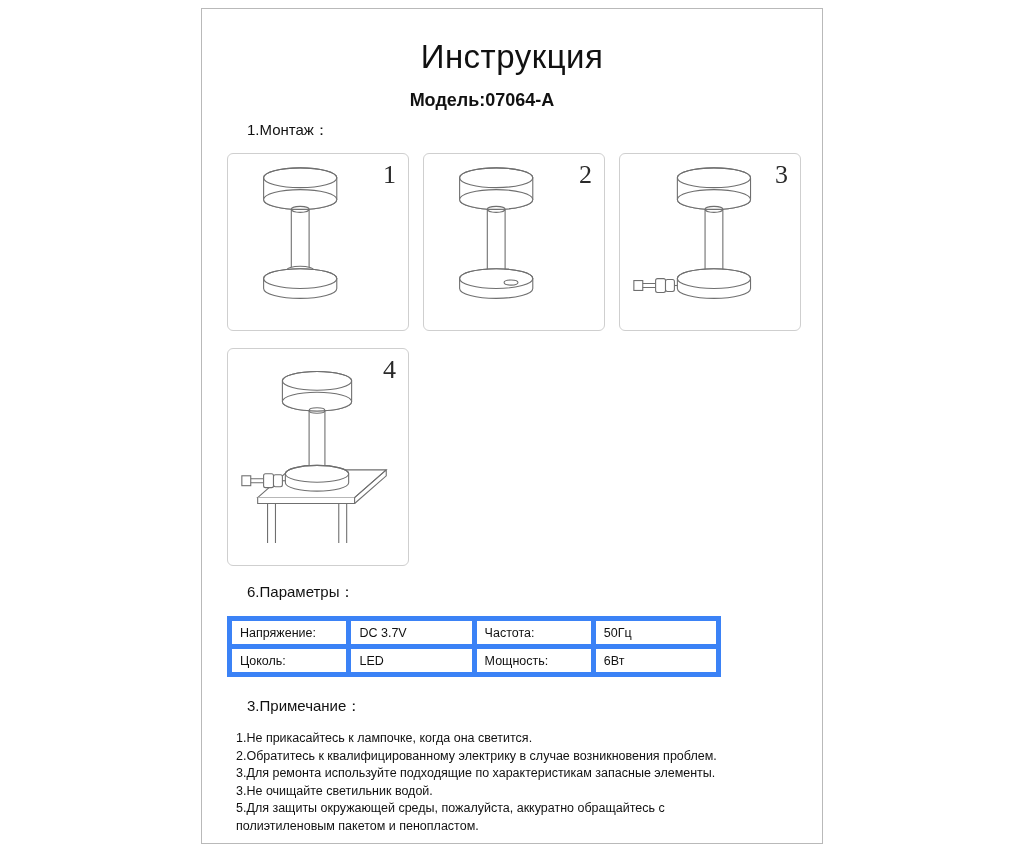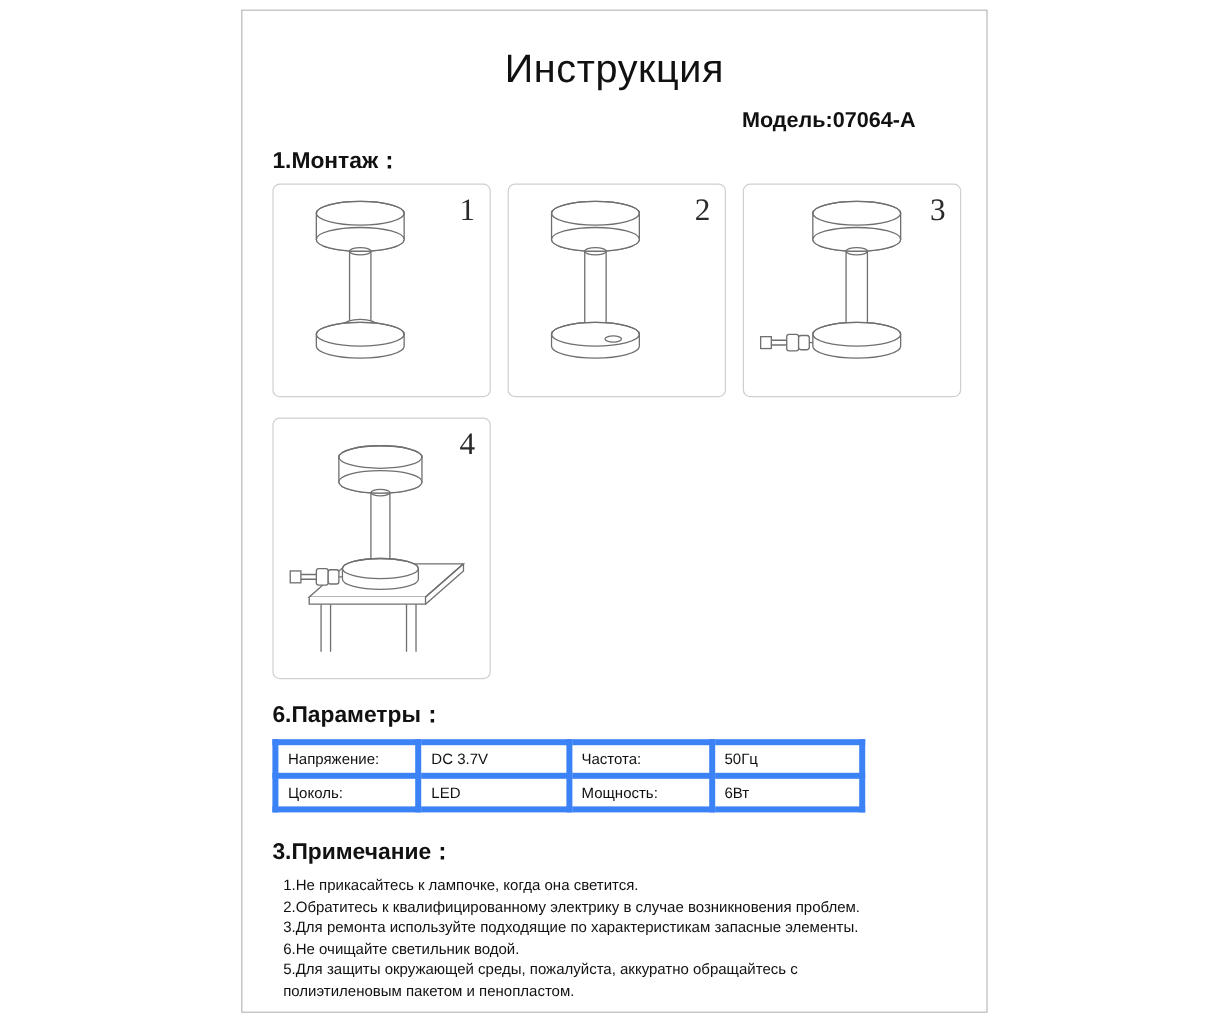--- a/index.html
+++ b/index.html
@@ -38,30 +38,31 @@
     text-align: center;
     font-size: 33px;
     letter-spacing: 0.5px;
     color: #111;
   }
   .doc-model {
     position: absolute;
     left: 201px;
     top: 90px;
     width: 562px;
-    text-align: right;
+    text-align: center;
     font-size: 18px;
     font-weight: bold;
     color: #111;
   }
   .section-heading {
     position: absolute;
-    font-size: 19px;
-    font-weight: bold;
-    color: #111;
+    font-size: 15px;
+    font-weight: normal;
+    color: #111;
+    margin-left: 20px;
   }
   #sec1 { left: 227px; top: 121px; }
   #sec2 { left: 227px; top: 583px; }
   #sec3 { left: 227px; top: 697px; }
 
   
   .step-box {
     position: absolute;
     border: 1px solid #cfcfcf;
     border-radius: 6px;
@@ -243,18 +244,18 @@
       </tr>
     </tbody>
   </table>
 
   <div class="section-heading" id="sec3">3.Примечание：</div>
 
   <div class="notes">
     <div>1.Не прикасайтесь к лампочке, когда она светится.</div>
     <div>2.Обратитесь к квалифицированному электрику в случае возникновения проблем.</div>
     <div>3.Для ремонта используйте подходящие по характеристикам запасные элементы.</div>
-    <div>6.Не очищайте светильник водой.</div>
+    <div>3.Не очищайте светильник водой.</div>
     <div>5.Для защиты окружающей среды, пожалуйста, аккуратно обращайтесь с
 полиэтиленовым пакетом и пенопластом.</div>
   </div>
 
 </div>
 
 </body></html>

